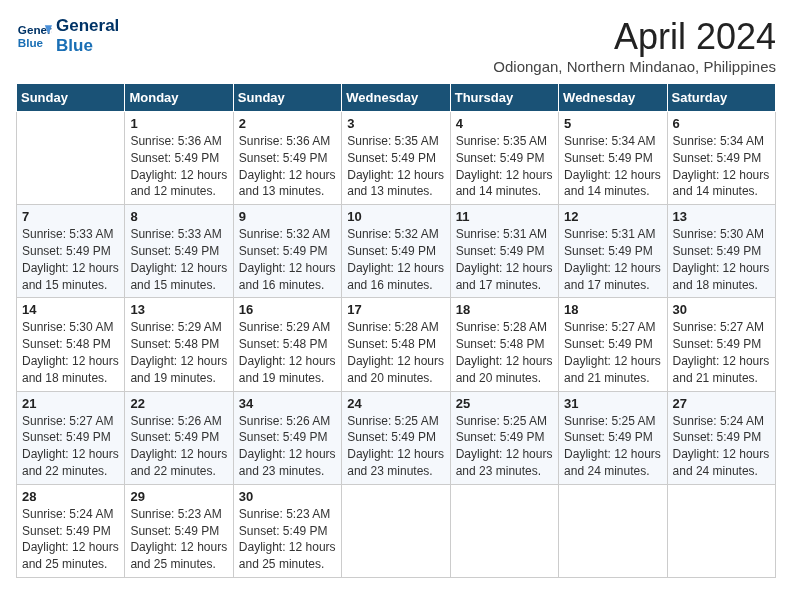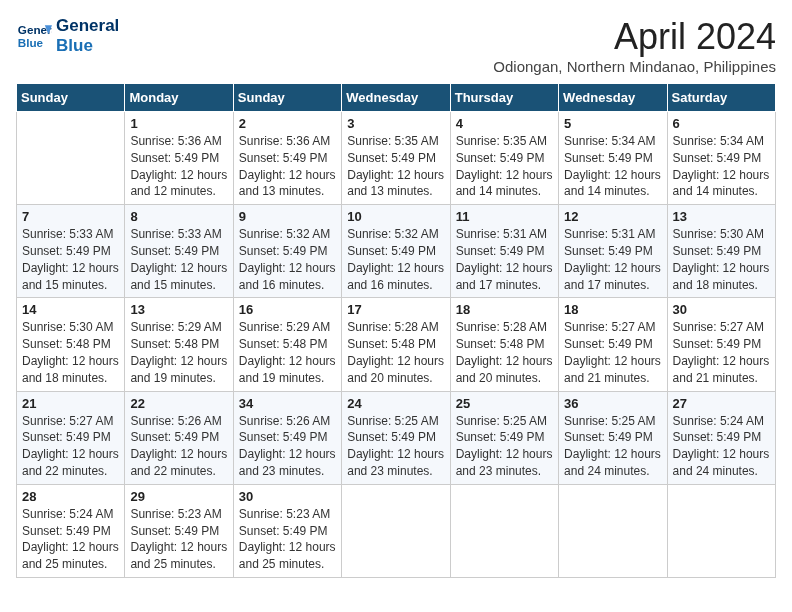--- a/index.html
+++ b/index.html
@@ -289,21 +289,21 @@
 and 23 minutes.</div>
         </td>
         <td>
           <span class="day-number">25</span>
           <div class="day-info" style="white-space: pre-line;">Sunrise: 5:25 AM
 Sunset: 5:49 PM
 Daylight: 12 hours
 and 23 minutes.</div>
         </td>
         <td>
-          <span class="day-number">36</span>
+          <span class="day-number">31</span>
           <div class="day-info" style="white-space: pre-line;">Sunrise: 5:25 AM
 Sunset: 5:49 PM
 Daylight: 12 hours
 and 24 minutes.</div>
         </td>
         <td>
           <span class="day-number">27</span>
           <div class="day-info" style="white-space: pre-line;">Sunrise: 5:24 AM
 Sunset: 5:49 PM
 Daylight: 12 hours

